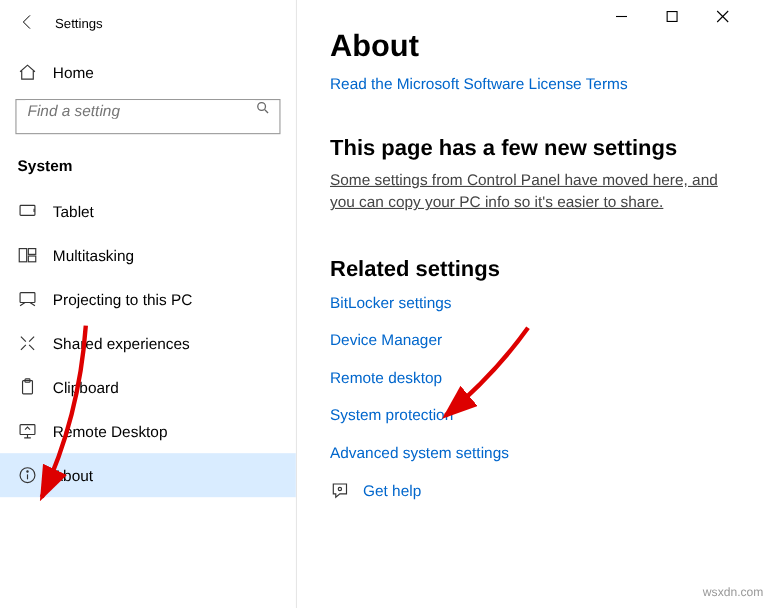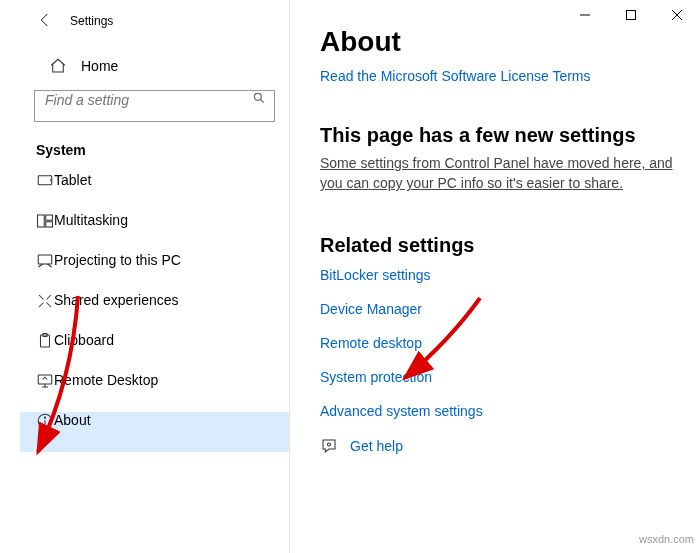--- a/index.html
+++ b/index.html
@@ -1,33 +1,33 @@
 <!DOCTYPE html>
 <html><head>
 <meta charset="utf-8">
 <style>
   * { box-sizing: border-box; font-family: "Segoe UI", -apple-system, sans-serif; }
   body { margin:0; padding:0; width:700px; height:553px; background:#fff; overflow:hidden; position:relative; }
-  .window { width:680px; height:553px; display:flex;margin-left:20px; }
+  .window { width:680px; height:553px; display:flex; }
   .left { width:270px; min-width:270px; border-right:1px solid #e6e6e6; display:flex; flex-direction:column; background:#fff; }
   .right { flex:1; padding:0 18px 20px 30px; position:relative; overflow-y:auto; }
   .titlebar { display:flex; align-items:center; height:42px; padding:0 10px 0 16px; gap:16px; }
   .titlebar .title { font-size:12px; color:#000; }
   .back { font-size:18px; color:#000; line-height:1; }
   .win-controls { position:absolute; top:0; right:0; display:flex; }
   .win-btn { width:46px; height:30px; display:flex; align-items:center; justify-content:center; font-size:10px; color:#000; background:#fff; }
   .win-btn svg { width:10px; height:10px; }
-  .home-row { display:flex; align-items:center; height:40px; gap:14px; padding:0 29px; font-size:14px; margin-top:4px; }
+  .home-row { display:flex; align-items:center; height:40px; gap:14px; padding:0 16px; font-size:14px; margin-top:4px; }
   .home-row .icon { width:18px; display:flex; align-items:center; }
   .search-row { padding:4px 14px 10px 14px; }
   .search { display:flex; align-items:flex-start; justify-content:space-between; border:1px solid #999; height:32px; padding:0 8px; }
   .search input { border:0; outline:0; font-size:14px; color:#666; flex:1; font-style:italic; }
   .section-header { font-size:14px; font-weight:600; padding:10px 16px 14px 16px; }
   .nav { flex:1; overflow:hidden; }
-  .nav-item { display:flex; height:40px; padding:0 16px; font-size:14px; cursor:default; }
+  .nav-item { display:flex; align-items:center; height:40px; padding:0 16px; gap:14px; font-size:14px; cursor:default; }
   .nav-item .icon { width:18px; height:18px; display:flex; align-items:center; justify-content:center; color:#333; }
   .nav-item.selected { background:#d9ecff; }
   h1.page-title { font-weight:600; font-size:28px; margin:26px 0 10px 0; }
   h2.subhead { font-weight:600; font-size:20px; margin:40px 0 6px 0; }
   p.body { color:#444; font-size:14px; margin:0 0 4px 0; line-height:1.45;text-decoration:underline; }
   a.link { color:#0066cc; font-size:14px; text-decoration:none; display:block; margin:10px 0 18px 0; }
   .help-row { display:flex; align-items:center; gap:12px; margin-top:18px; }
   .help-row .icon { width:18px; height:18px; display:flex; align-items:center; justify-content:center; }
   .watermark { position:absolute; bottom:8px; right:6px; font-size:11px; color:#999; }
   

